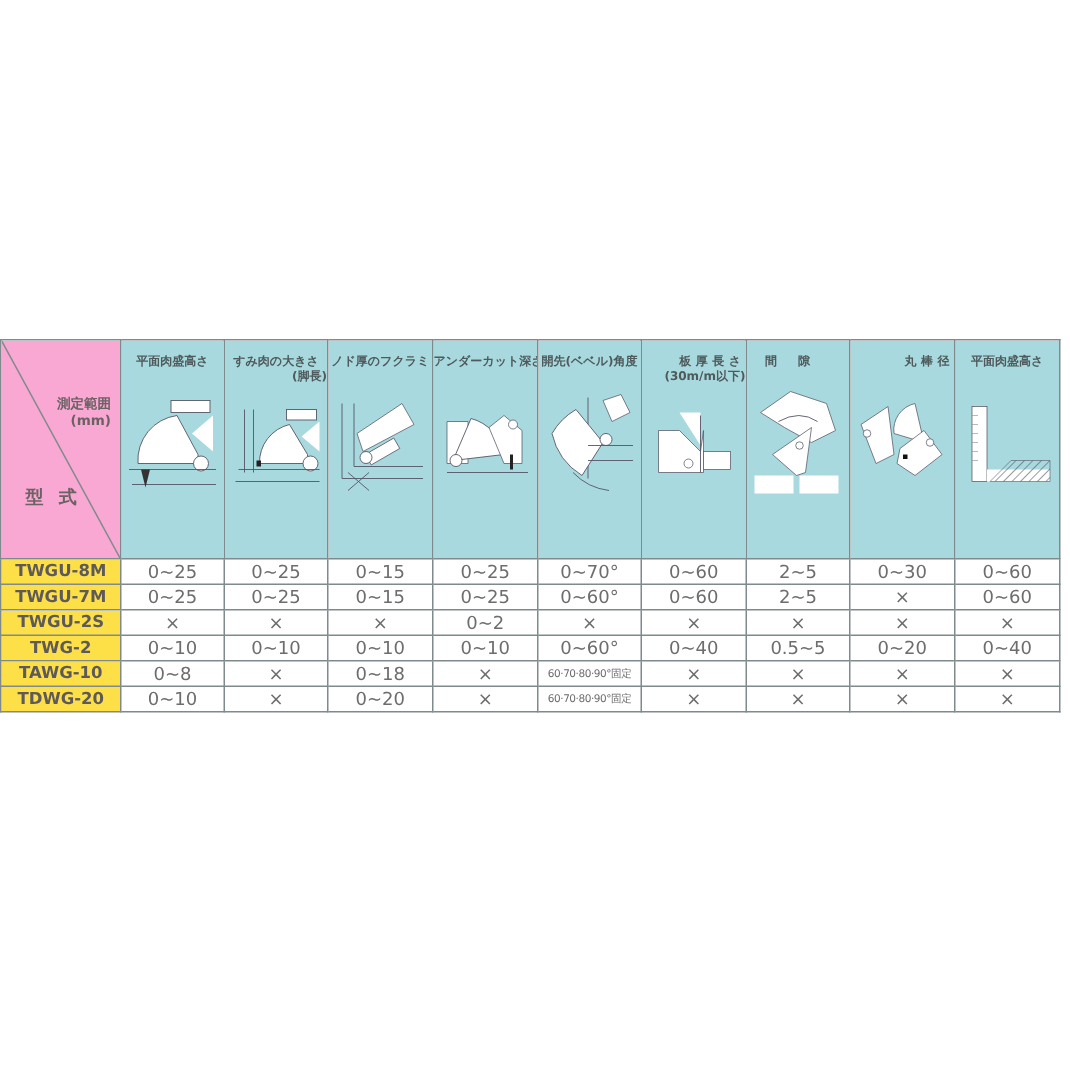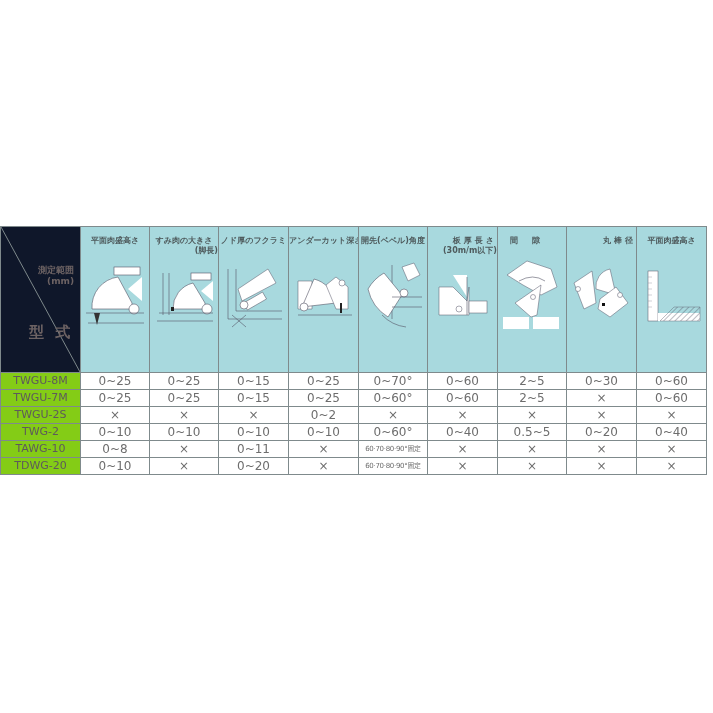--- a/index.html
+++ b/index.html
@@ -6,33 +6,33 @@
   body { width:713px; height:713px; position:relative; overflow:hidden;
          font-family:"DejaVu Sans", sans-serif; }
   #spec-table {
     position:absolute; left:0; top:226px;
     border-collapse:collapse; table-layout:fixed;
     width:706px;
   }
   #spec-table td, #spec-table th {
     border:1px solid #7f8a8c; padding:0; overflow:hidden;
   }
-  .corner { background:#0f172a; position:relative; height:145px; }
+  .corner { background:#f9a8d4; position:relative; height:145px; }
   .corner svg { position:absolute; left:0; top:0; width:100%; height:100%; }
   .corner .range-label { position:absolute; right:6px; top:38px; text-align:right;
        font-size:9px; color:#6c6263; line-height:11px; }
-  .corner .model-label { position:absolute; left:28px; top:96px; font-size:15px; color:#6c6263; letter-spacing:3px; }
+  .corner .model-label { position:absolute; left:16px; top:96px; font-size:12px; color:#6c6263; letter-spacing:3px; }
   .hdr { background:#a8d9de; vertical-align:top; height:145px; position:relative;margin-top:16px; }
   .hdr .title { display:block; text-align:center; font-size:8px; color:#4e5a5c; line-height:10px;
        margin-top:9px; white-space:nowrap; }
   .hdr .sub { display:block; text-align:right; font-size:8px; color:#4e5a5c; line-height:9px; }
   .hdr .spaced { letter-spacing:3px;text-align:right; }
   .hdr .wide { letter-spacing:14px; }
   .hdr svg { position:absolute; left:3px; top:32px; width:63px; height:72px; }
-  .model { background:#84cc16; font-size:11px; color:#5e5a5b; text-align:center; height:16px; line-height:16px; }
+  .model { background:#fde047; font-size:11px; color:#5e5a5b; text-align:center; height:16px; line-height:16px;font-weight:bold; }
   .val { background:#fff; font-size:12px; color:#6d6d6d; text-align:center; height:16px; line-height:16px; white-space:nowrap; }
   .val.small { font-size:7px; letter-spacing:-0.3px; }
 </style>
 </head>
 <body>
 
 <table id="spec-table">
   <colgroup>
     <col style="width:80px">
     <col style="width:69px">
@@ -225,21 +225,21 @@
       <td class="val">0~60°</td>
       <td class="val">0~40</td>
       <td class="val">0.5~5</td>
       <td class="val">0~20</td>
       <td class="val">0~40</td>
     </tr>
     <tr>
       <td class="model">TAWG-10</td>
       <td class="val">0~8</td>
       <td class="val">×</td>
-      <td class="val">0~11</td>
+      <td class="val">0~18</td>
       <td class="val">×</td>
       <td class="val small">60·70·80·90°固定</td>
       <td class="val">×</td>
       <td class="val">×</td>
       <td class="val">×</td>
       <td class="val">×</td>
     </tr>
     <tr>
       <td class="model">TDWG-20</td>
       <td class="val">0~10</td>

